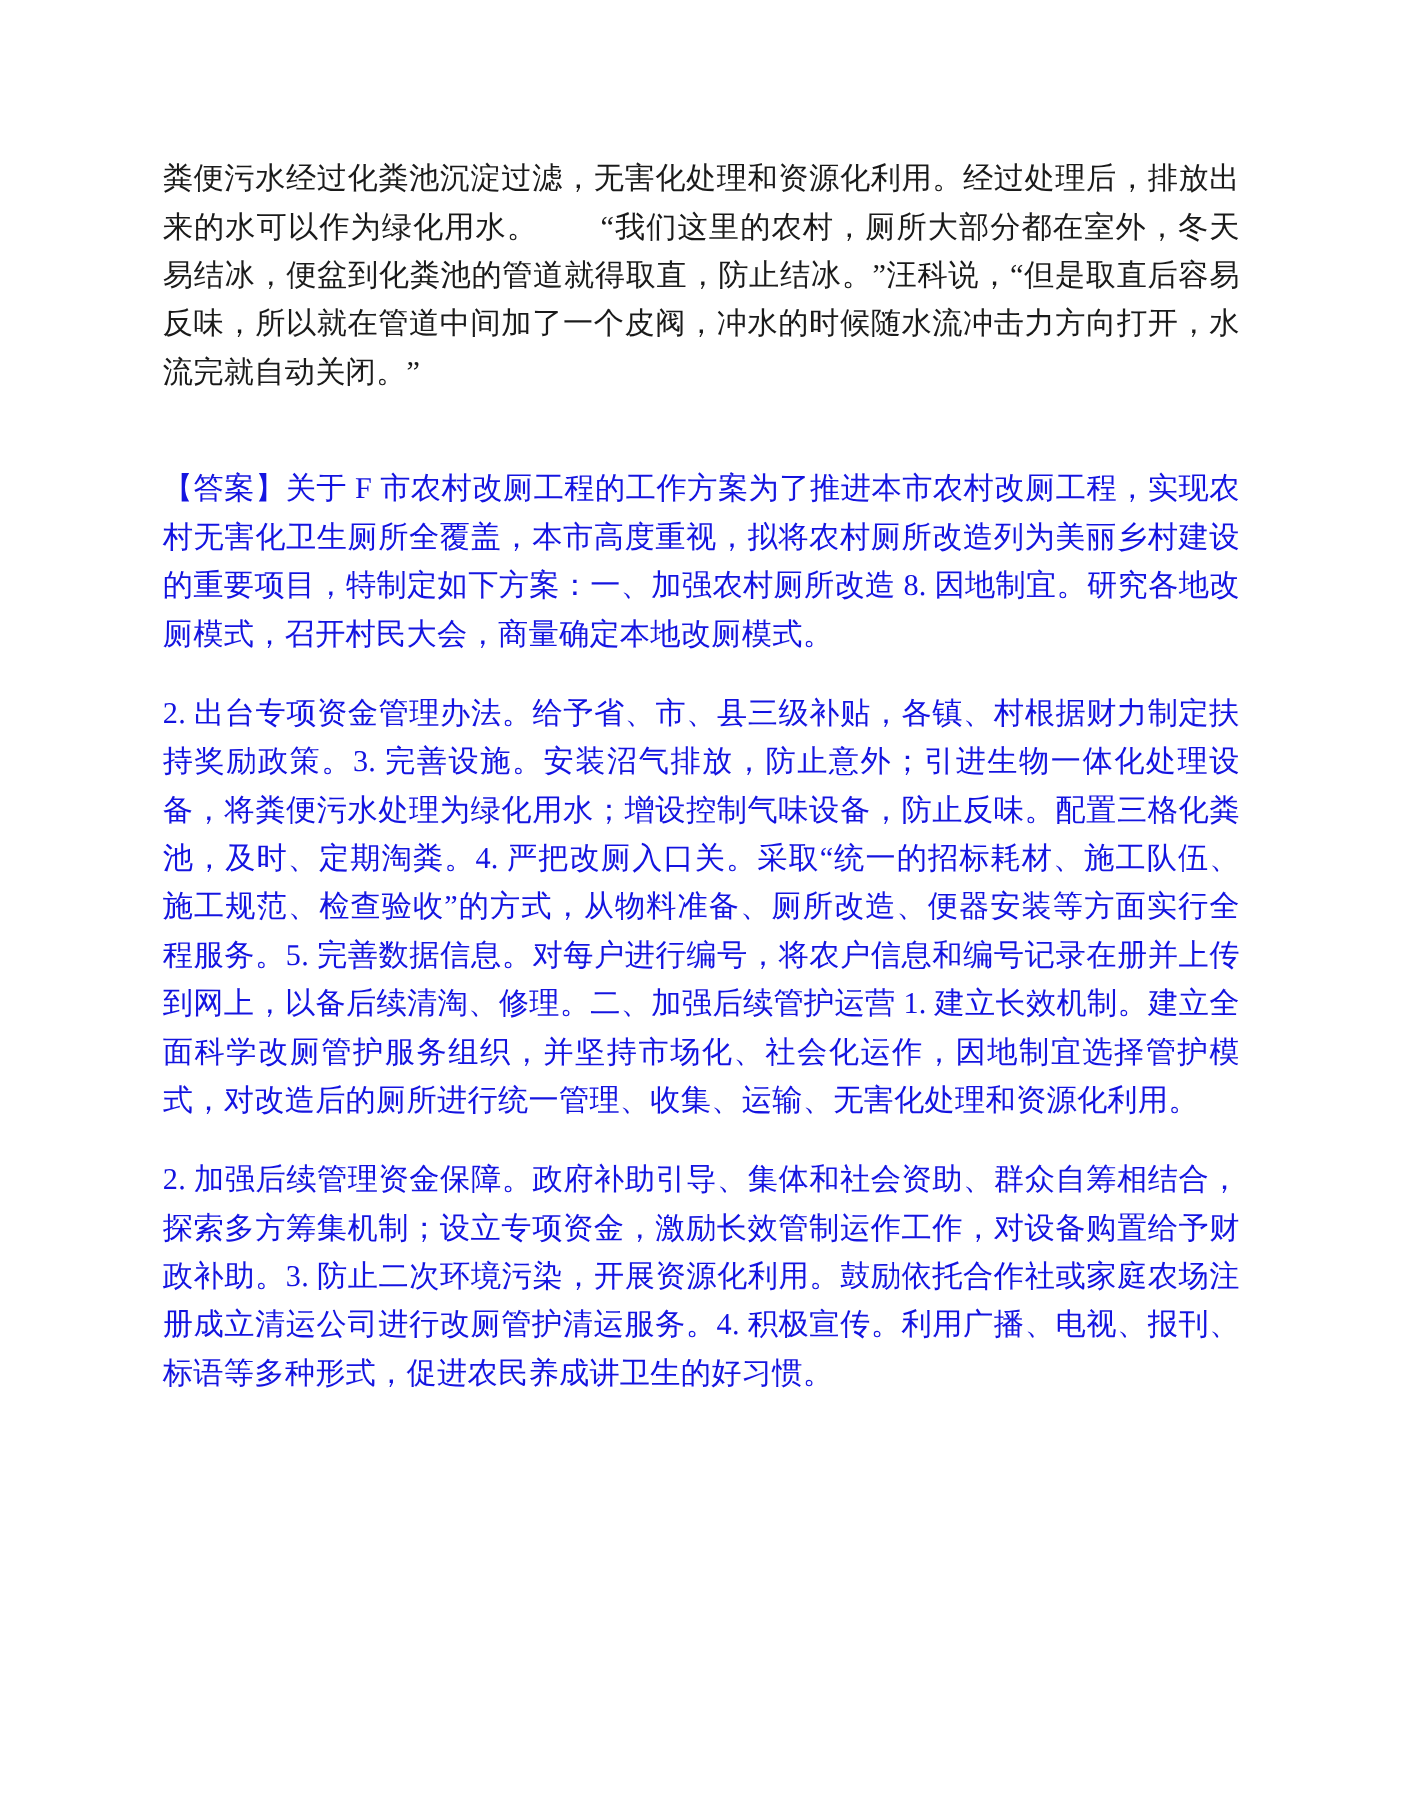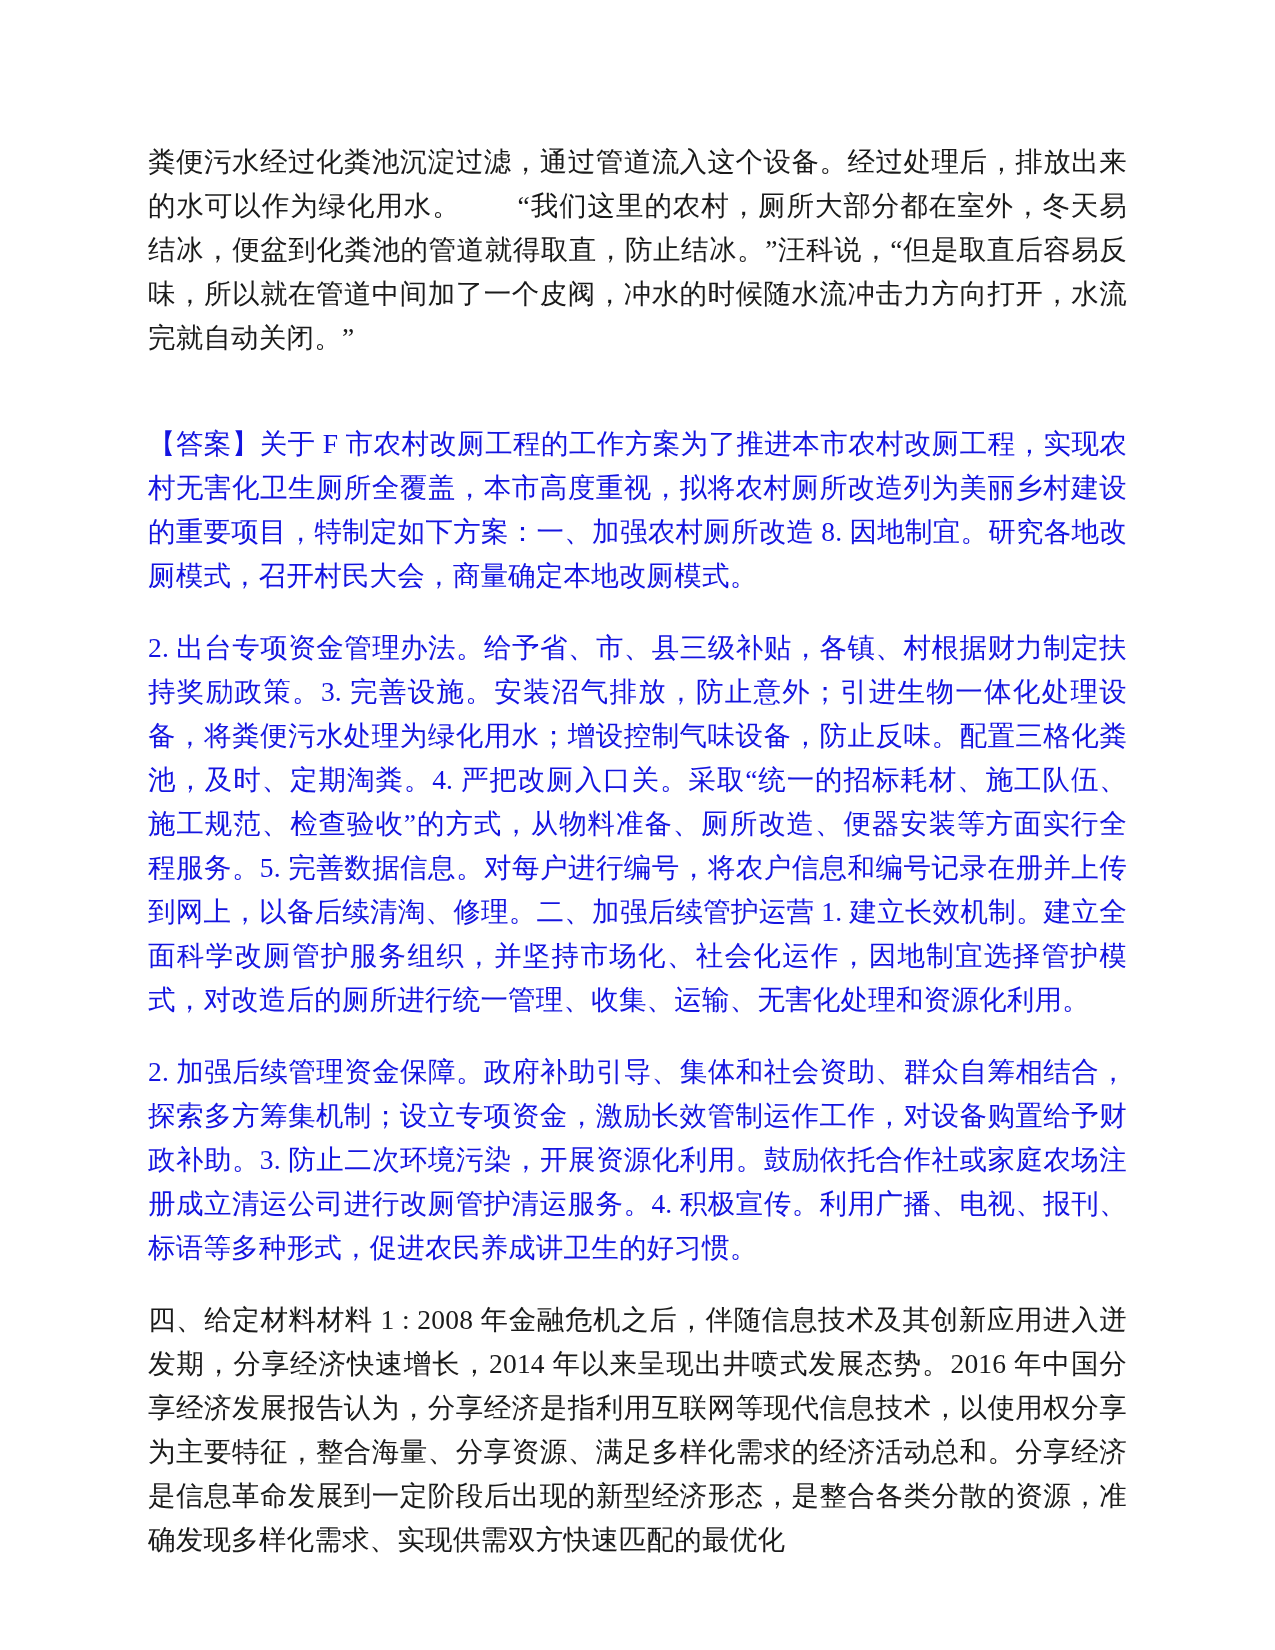--- a/index.html
+++ b/index.html
@@ -39,31 +39,30 @@
   }
   .gap-md {
     height: 28px;
   }
 </style>
 </head>
 <body>
 
 <div class="page">
 
-  <p class="para black">粪便污水经过化粪池沉淀过滤，通过管道流入这个设备。经过处理后，排放出来的水可以作为绿化用水。　　“我们这里的农村，厕所大部分都在室外，冬天易结冰，便盆到化粪池的管道就得取直，防止结冰。”汪科说，“但是取直后容易反味，所以就在管道中间加了一个皮阀，冲水的时候随水流冲击力方向打开，水流完就自动关闭。”</p>
+  <p class="para black">粪便污水经过化粪池沉淀过滤，无害化处理和资源化利用。经过处理后，排放出来的水可以作为绿化用水。　　“我们这里的农村，厕所大部分都在室外，冬天易结冰，便盆到化粪池的管道就得取直，防止结冰。”汪科说，“但是取直后容易反味，所以就在管道中间加了一个皮阀，冲水的时候随水流冲击力方向打开，水流完就自动关闭。”</p>
 
   <div class="gap-lg"></div>
 
   <p class="para blue">【答案】关于 F 市农村改厕工程的工作方案为了推进本市农村改厕工程，实现农村无害化卫生厕所全覆盖，本市高度重视，拟将农村厕所改造列为美丽乡村建设的重要项目，特制定如下方案：一、加强农村厕所改造 8. 因地制宜。研究各地改厕模式，召开村民大会，商量确定本地改厕模式。</p>
 
   <div class="gap-md"></div>
 
   <p class="para blue">2. 出台专项资金管理办法。给予省、市、县三级补贴，各镇、村根据财力制定扶持奖励政策。3. 完善设施。安装沼气排放，防止意外；引进生物一体化处理设备，将粪便污水处理为绿化用水；增设控制气味设备，防止反味。配置三格化粪池，及时、定期淘粪。4. 严把改厕入口关。采取“统一的招标耗材、施工队伍、施工规范、检查验收”的方式，从物料准备、厕所改造、便器安装等方面实行全程服务。5. 完善数据信息。对每户进行编号，将农户信息和编号记录在册并上传到网上，以备后续清淘、修理。二、加强后续管护运营 1. 建立长效机制。建立全面科学改厕管护服务组织，并坚持市场化、社会化运作，因地制宜选择管护模式，对改造后的厕所进行统一管理、收集、运输、无害化处理和资源化利用。</p>
 
   <div class="gap-md"></div>
 
   <p class="para blue">2. 加强后续管理资金保障。政府补助引导、集体和社会资助、群众自筹相结合，探索多方筹集机制；设立专项资金，激励长效管制运作工作，对设备购置给予财政补助。3. 防止二次环境污染，开展资源化利用。鼓励依托合作社或家庭农场注册成立清运公司进行改厕管护清运服务。4. 积极宣传。利用广播、电视、报刊、标语等多种形式，促进农民养成讲卫生的好习惯。</p>
 
   <div class="gap-md"></div>
 
-  <p class="para black">四、给定材料材料 1 : 2008 年金融危机之后，伴随信息技术及其创新应用进入迸发期，分享经济快速增长，2014 年以来呈现出井喷式发展态势。2016 年中国分享经济发展报告认为，分享经济是指利用互联网等现代信息技术，以使用权分享为主要特征，整合海量、分享资源、满足多样化需求的经济活动总和。分享经济是信息革命发展到一定阶段后出现的新型经济形态，是整合各类分散的资源，准确发现多样化需求、实现供需双方快速匹配的最优化</p>
 
 </div>
 
 </body></html>

